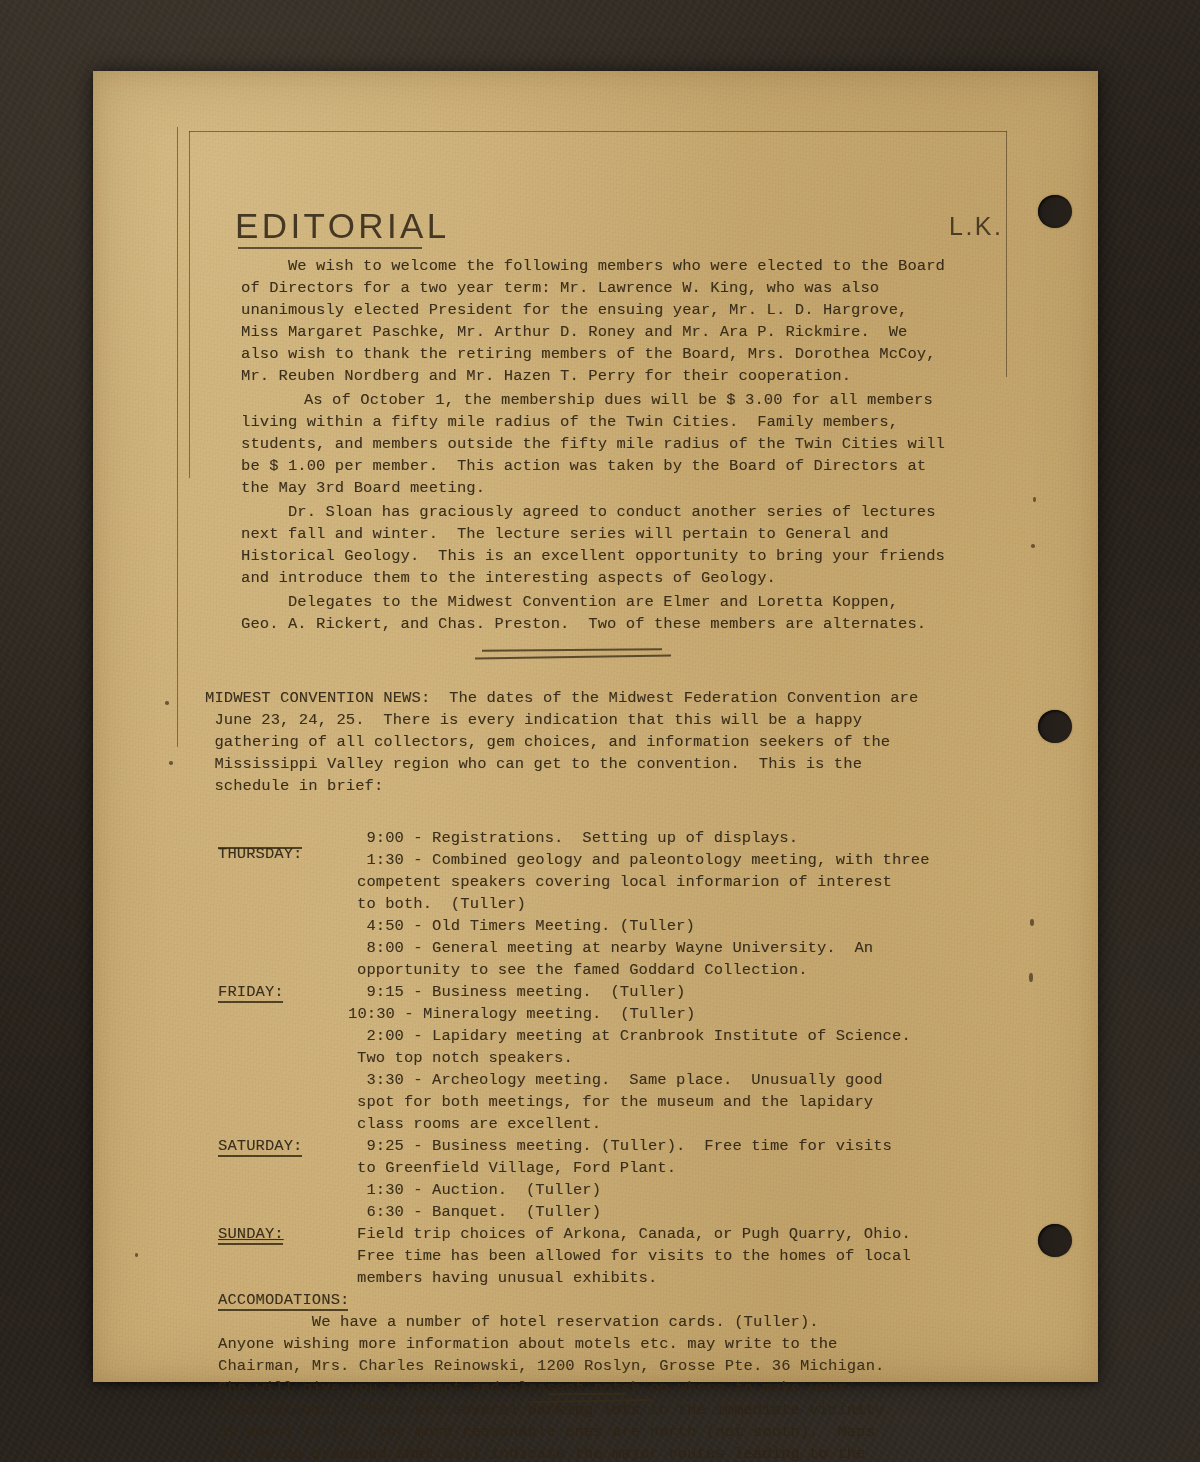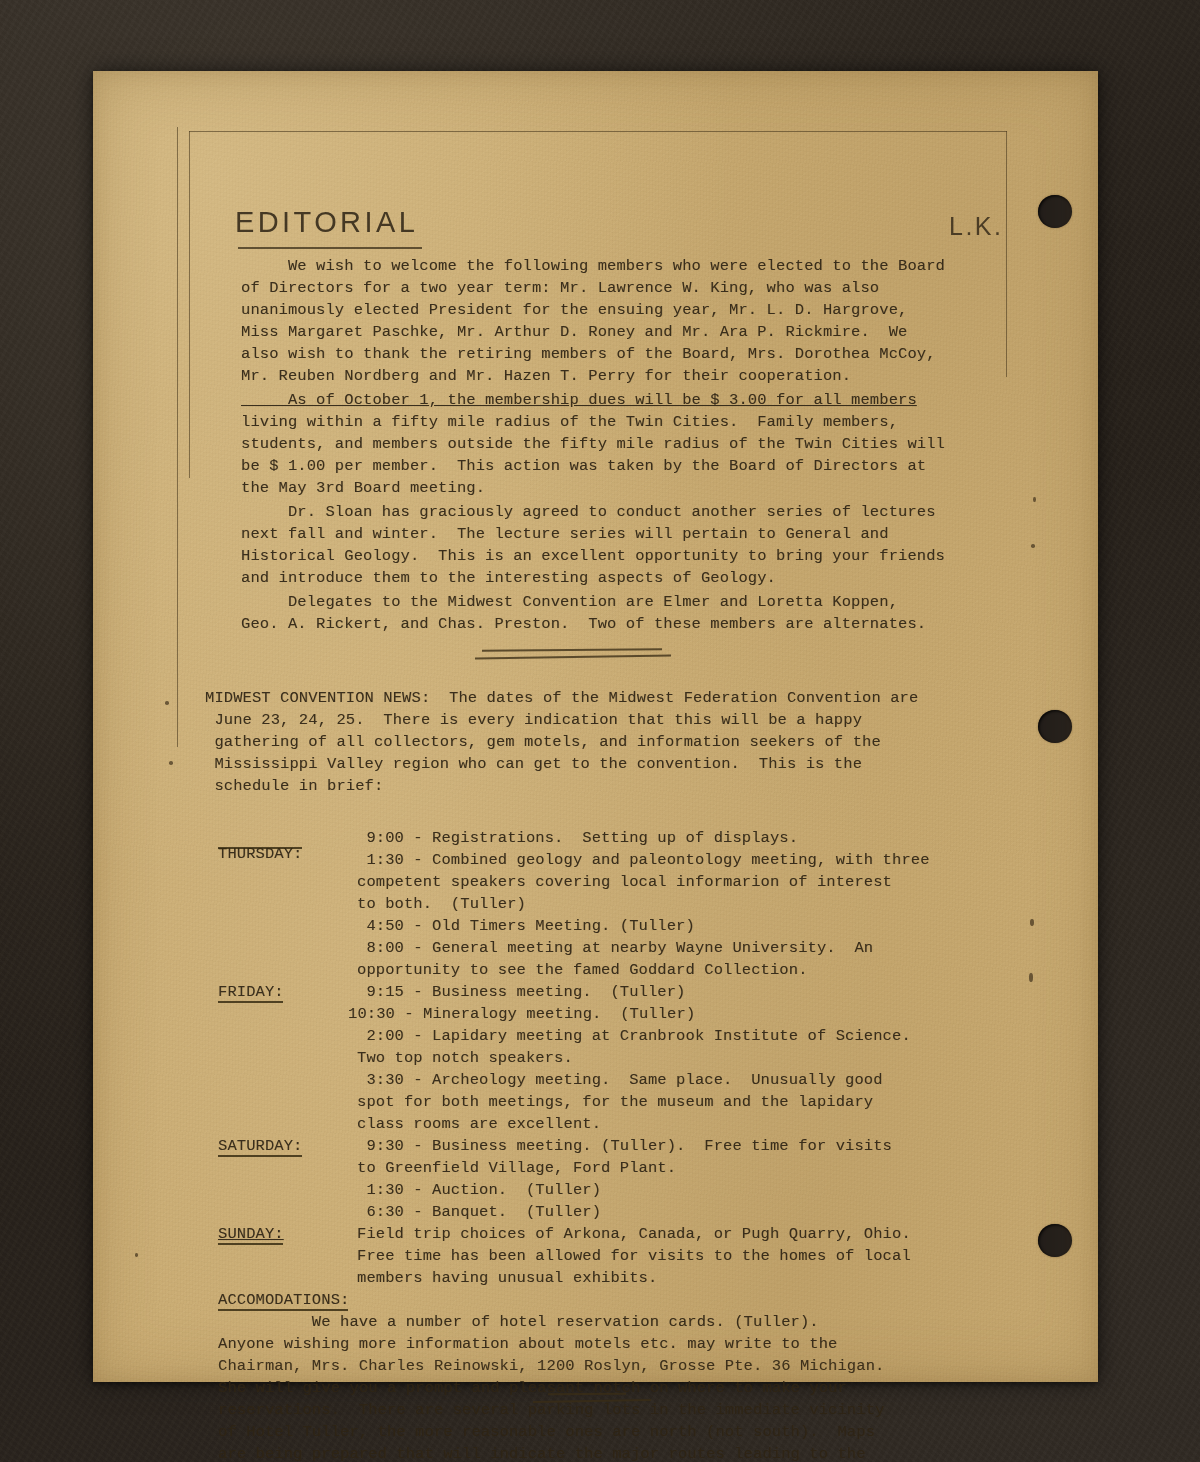--- a/index.html
+++ b/index.html
@@ -121,21 +121,21 @@
     white-space: pre;
     text-shadow: 0.4px 0.25px 0 rgba(70,52,24,0.30);
     opacity: .92;
   }
 
   
   .headline {
     position: absolute;
     color: #2e2415;
     font-family: "Liberation Sans", "DejaVu Sans", sans-serif;
-    font-size: 29px;
+    font-size: 35px;
     letter-spacing: 3.4px;
     font-weight: 400;
     white-space: pre;
     opacity: .86;
   }
   .headline-rule {
     position: absolute;
     height: 2px;
     background: #3a2d18;
     opacity: .75;
@@ -189,40 +189,40 @@
       <div class="headline-rule" style="left:145px; top:176px; width:184px;"></div>
       <div class="initials" style="left:856px; top:141px;">L.K.</div>
 
       <div class="t" style="left:148px; top:184px;">     We wish to welcome the following members who were elected to the Board</div>
       <div class="t" style="left:148px; top:206px;">of Directors for a two year term: Mr. Lawrence W. King, who was also</div>
       <div class="t" style="left:148px; top:228px;">unanimously elected President for the ensuing year, Mr. L. D. Hargrove,</div>
       <div class="t" style="left:148px; top:250px;">Miss Margaret Paschke, Mr. Arthur D. Roney and Mr. Ara P. Rickmire.  We</div>
       <div class="t" style="left:148px; top:272px;">also wish to thank the retiring members of the Board, Mrs. Dorothea McCoy,</div>
       <div class="t" style="left:148px; top:294px;">Mr. Reuben Nordberg and Mr. Hazen T. Perry for their cooperation.</div>
 
-      <div class="t" style="left:148px; top:318px;text-decoration:underline;">     As of October 1, the membership dues will be $ 3.00 for all members</div>
+      <div class="t" style="left:164px; top:318px;">     As of October 1, the membership dues will be $ 3.00 for all members</div>
       <div class="t" style="left:148px; top:340px;">living within a fifty mile radius of the Twin Cities.  Family members,</div>
       <div class="t" style="left:148px; top:362px;">students, and members outside the fifty mile radius of the Twin Cities will</div>
       <div class="t" style="left:148px; top:384px;">be $ 1.00 per member.  This action was taken by the Board of Directors at</div>
       <div class="t" style="left:148px; top:406px;">the May 3rd Board meeting.</div>
 
       <div class="t" style="left:148px; top:430px;">     Dr. Sloan has graciously agreed to conduct another series of lectures</div>
       <div class="t" style="left:148px; top:452px;">next fall and winter.  The lecture series will pertain to General and</div>
       <div class="t" style="left:148px; top:474px;">Historical Geology.  This is an excellent opportunity to bring your friends</div>
       <div class="t" style="left:148px; top:496px;">and introduce them to the interesting aspects of Geology.</div>
 
       <div class="t" style="left:148px; top:520px;">     Delegates to the Midwest Convention are Elmer and Loretta Koppen,</div>
       <div class="t" style="left:148px; top:542px;">Geo. A. Rickert, and Chas. Preston.  Two of these members are alternates.</div>
 
       <div class="divider slant-a" style="left:389px; top:578px; width:180px;"></div>
       <div class="divider slant-b" style="left:382px; top:585px; width:196px;"></div>
 
       <div class="t" style="left:112px; top:616px;">MIDWEST CONVENTION NEWS:  The dates of the Midwest Federation Convention are</div>
       <div class="t" style="left:112px; top:638px;"> June 23, 24, 25.  There is every indication that this will be a happy</div>
-      <div class="t" style="left:112px; top:660px;"> gathering of all collectors, gem motels, and information seekers of the</div>
+      <div class="t" style="left:112px; top:660px;"> gathering of all collectors, gem choices, and information seekers of the</div>
       <div class="t" style="left:112px; top:682px;"> Mississippi Valley region who can get to the convention.  This is the</div>
       <div class="t" style="left:112px; top:704px;"> schedule in brief:</div>
 
       <div class="t" style="left:125px; top:756px;margin-top:16px;">THURSDAY:</div>
       <div class="ul" style="left:125px; top:776px; width:84px;"></div>
       <div class="t" style="left:264px; top:756px;"> 9:00 - Registrations.  Setting up of displays.</div>
       <div class="t" style="left:264px; top:778px;"> 1:30 - Combined geology and paleontology meeting, with three</div>
       <div class="t" style="left:264px; top:800px;">competent speakers covering local informarion of interest</div>
       <div class="t" style="left:264px; top:822px;">to both.  (Tuller)</div>
       <div class="t" style="left:264px; top:844px;"> 4:50 - Old Timers Meeting. (Tuller)</div>
@@ -234,21 +234,21 @@
       <div class="t" style="left:264px; top:910px;"> 9:15 - Business meeting.  (Tuller)</div>
       <div class="t" style="left:255px; top:932px;">10:30 - Mineralogy meeting.  (Tuller)</div>
       <div class="t" style="left:264px; top:954px;"> 2:00 - Lapidary meeting at Cranbrook Institute of Science.</div>
       <div class="t" style="left:264px; top:976px;">Two top notch speakers.</div>
       <div class="t" style="left:264px; top:998px;"> 3:30 - Archeology meeting.  Same place.  Unusually good</div>
       <div class="t" style="left:264px; top:1020px;">spot for both meetings, for the museum and the lapidary</div>
       <div class="t" style="left:264px; top:1042px;">class rooms are excellent.</div>
 
       <div class="t" style="left:125px; top:1064px;">SATURDAY:</div>
       <div class="ul" style="left:125px; top:1084px; width:84px;"></div>
-      <div class="t" style="left:264px; top:1064px;"> 9:30 - Business meeting. (Tuller).  Free time for visits</div>
+      <div class="t" style="left:264px; top:1064px;"> 9:25 - Business meeting. (Tuller).  Free time for visits</div>
       <div class="t" style="left:264px; top:1086px;">to Greenfield Village, Ford Plant.</div>
       <div class="t" style="left:264px; top:1108px;"> 1:30 - Auction.  (Tuller)</div>
       <div class="t" style="left:264px; top:1130px;"> 6:30 - Banquet.  (Tuller)</div>
 
       <div class="t" style="left:125px; top:1152px;text-decoration:underline;">SUNDAY:</div>
       <div class="ul" style="left:125px; top:1172px; width:65px;"></div>
       <div class="t" style="left:264px; top:1152px;">Field trip choices of Arkona, Canada, or Pugh Quarry, Ohio.</div>
       <div class="t" style="left:264px; top:1174px;">Free time has been allowed for visits to the homes of local</div>
       <div class="t" style="left:264px; top:1196px;">members having unusual exhibits.</div>
 

